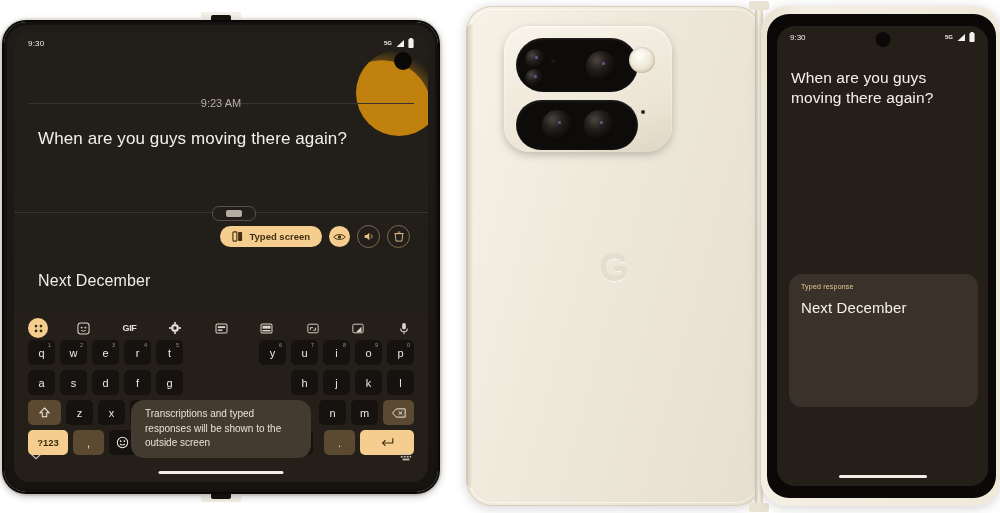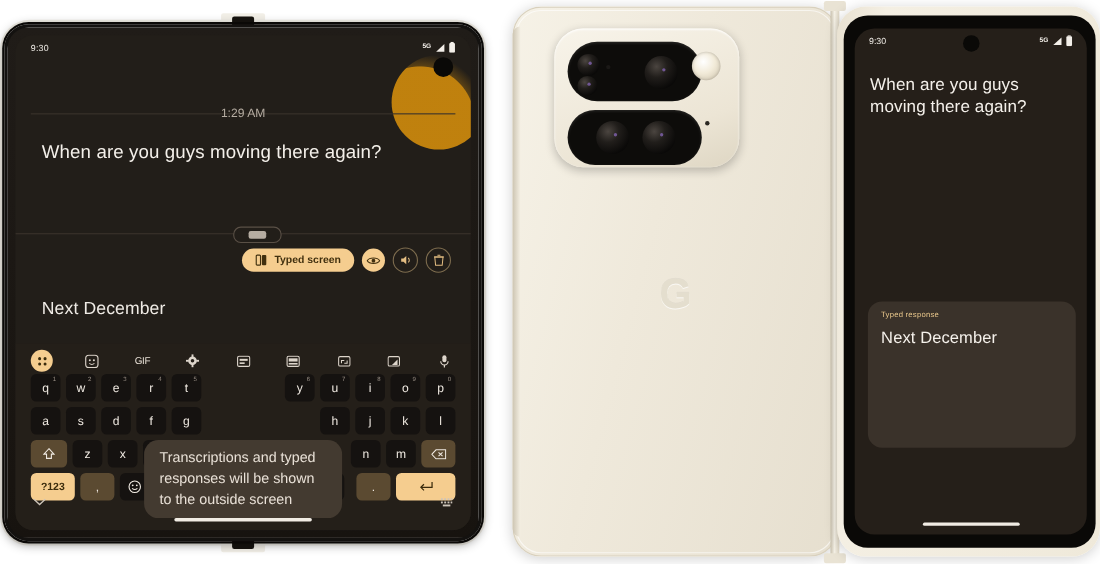--- a/index.html
+++ b/index.html
@@ -66,39 +66,39 @@
 
   .reply{position:absolute;left:24px;top:240px;font-size:16px;color:#efebe5;z-index:3;letter-spacing:.1px;}
 
   
   .kb{position:absolute;left:0;right:0;bottom:0;height:170px;background:#241f19;z-index:6;}
   .kb-toolbar{position:absolute;left:0;right:0;top:4px;height:24px;display:flex;align-items:center;
       justify-content:space-between;padding:0 14px;}
   .kbt{width:20px;height:20px;display:flex;align-items:center;justify-content:center;
       color:#ddd5cb;font-size:10px;}
   .kbt.active{background:#f5cd8f;border-radius:50%;color:#3a2b0c;}
-  .kbt.gif{font-size:9px;font-weight:400;letter-spacing:-.3px;color:#e6ded4;}
+  .kbt.gif{font-size:9px;font-weight:700;letter-spacing:-.3px;color:#e6ded4;}
 
   .kb-rows{position:absolute;left:0;right:0;top:28px;}
   .krow{display:flex;justify-content:center;gap:5px;margin-bottom:5px;position:relative;}
   .krow.split-row{justify-content:space-between;padding:0 14px;}
   .kgroup{display:flex;gap:5px;}
   .key{width:27px;height:25px;border-radius:5px;background:#151210;color:#efe9e1;
       font-size:11px;display:flex;align-items:center;justify-content:center;position:relative;}
   .key sup{position:absolute;top:2px;right:4px;font-size:5.5px;color:#9a9086;}
   .key.mod{background:#5b4a31;width:31px;}
   .key.shift{background:#5b4a31;width:33px;}
   .key.accent{background:#f5cd8f;color:#3a2b0c;width:40px;font-size:9.5px;font-weight:600;}
   .key.enter{background:#f5cd8f;color:#3a2b0c;width:54px;}
   .key.space{flex:1;background:#151210;}
   .key.emoji{background:#151210;width:27px;}
 
   .tooltip{position:absolute;left:50%;transform:translateX(-50%);top:0;
       background:#433a30;color:#e9e1d7;border-radius:13px;padding:7px 14px;
-      font-size:13px;line-height:1.45;width:152px;text-align:left;z-index:9;}
+      font-size:10px;line-height:1.45;width:152px;text-align:left;z-index:9;}
 
   .kb-foot{position:absolute;left:0;right:0;bottom:18px;height:14px;
       display:flex;align-items:center;justify-content:space-between;padding:0 16px;}
   .chev{color:#cdc4b9;font-size:9px;}
   .kbswitch{color:#cdc4b9;font-size:9px;letter-spacing:-1px;}
   .navbar{position:absolute;left:50%;transform:translateX(-50%);bottom:8px;
       width:125px;height:3px;border-radius:2px;background:#f1ece4;}
 
   
   #folded{position:absolute;left:466px;top:0px;width:534px;height:513px;}
@@ -186,21 +186,21 @@
             </svg>
             <svg width="6" height="10" viewBox="0 0 6 10">
               <rect x="1.6" y="0" width="2.8" height="1.2" fill="#f3efe9"></rect>
               <rect x="0.4" y="1" width="5.2" height="9" rx="1" fill="#f3efe9"></rect>
             </svg>
           </span>
         </div>
         <div class="punch"></div>
 
         <div class="hairline"></div>
-        <div class="convo-time">1:29 AM</div>
+        <div class="convo-time">9:23 AM</div>
 
         <div class="utterance">When are you guys moving there again?</div>
 
         <div class="split"></div>
         <div class="split-handle">
             <i></i>
           </div>
 
         <div class="toolbar">
           <div class="pill-dual">

